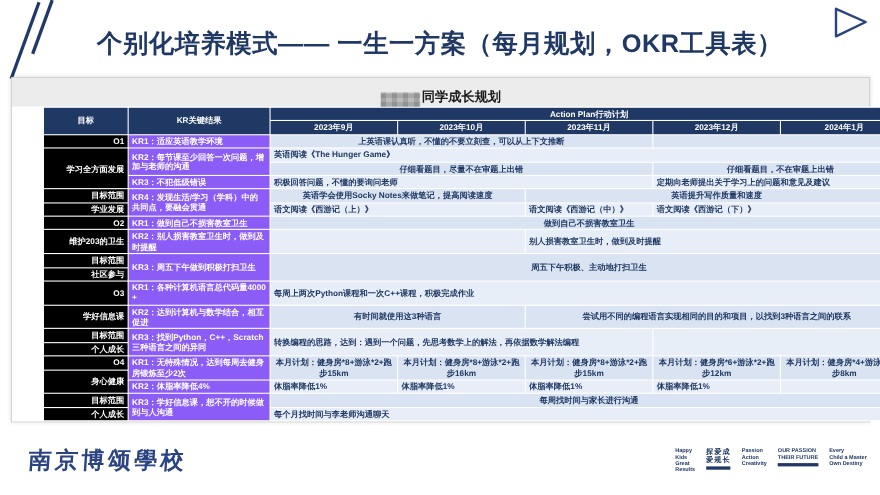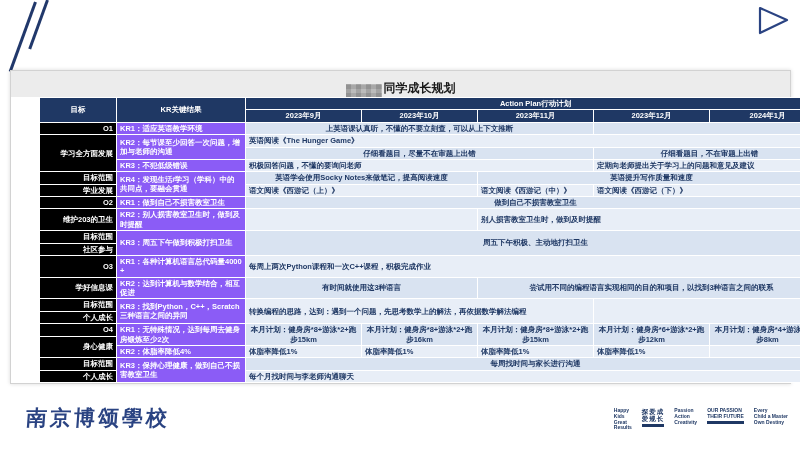--- a/index.html
+++ b/index.html
@@ -49,20 +49,21 @@
 
 <div class="slide">
 
   <div class="slash slash1"></div>
   <div class="slash slash2"></div>
 
   <svg class="tri" width="32" height="30">
     <polygon points="2,2 29,14 2,27" fill="none" stroke="#2a4382" stroke-width="2.2" stroke-linejoin="round"></polygon>
   </svg>
 
+  <div class="main-title">个别化培养模式—— 一生一方案（每月规划，OKR工具表）</div>
 
   <div class="panel">
     <div class="panel-title">
       <span class="redacted"></span>
       <span>同学成长规划</span>
     </div>
     <table class="okr">
       <colgroup>
           <col style="width: 76px;">
           <col style="width: 128px;">
@@ -171,21 +172,21 @@
           <tr>
             <td class="kr">KR2：体脂率降低4%</td>
             <td class="al">体脂率降低1%</td>
             <td class="al">体脂率降低1%</td>
             <td class="al">体脂率降低1%</td>
             <td class="al">体脂率降低1%</td>
             <td class="al"></td>
           </tr>
           <tr>
             <td class="obj">目标范围</td>
-            <td rowspan="2" class="kr">KR3：保持心理健康，做到自己不损害教室卫生</td>
+            <td rowspan="2" class="kr">KR3：学好信息课，想不开的时候做到与人沟通</td>
             <td colspan="5" class="ad">每周找时间与家长进行沟通</td>
           </tr>
           <tr>
             <td class="obj">个人成长</td>
             <td colspan="5" class="al">每个月找时间与李老师沟通聊天</td>
           </tr>
         </tbody>
     </table>
   </div>
 

